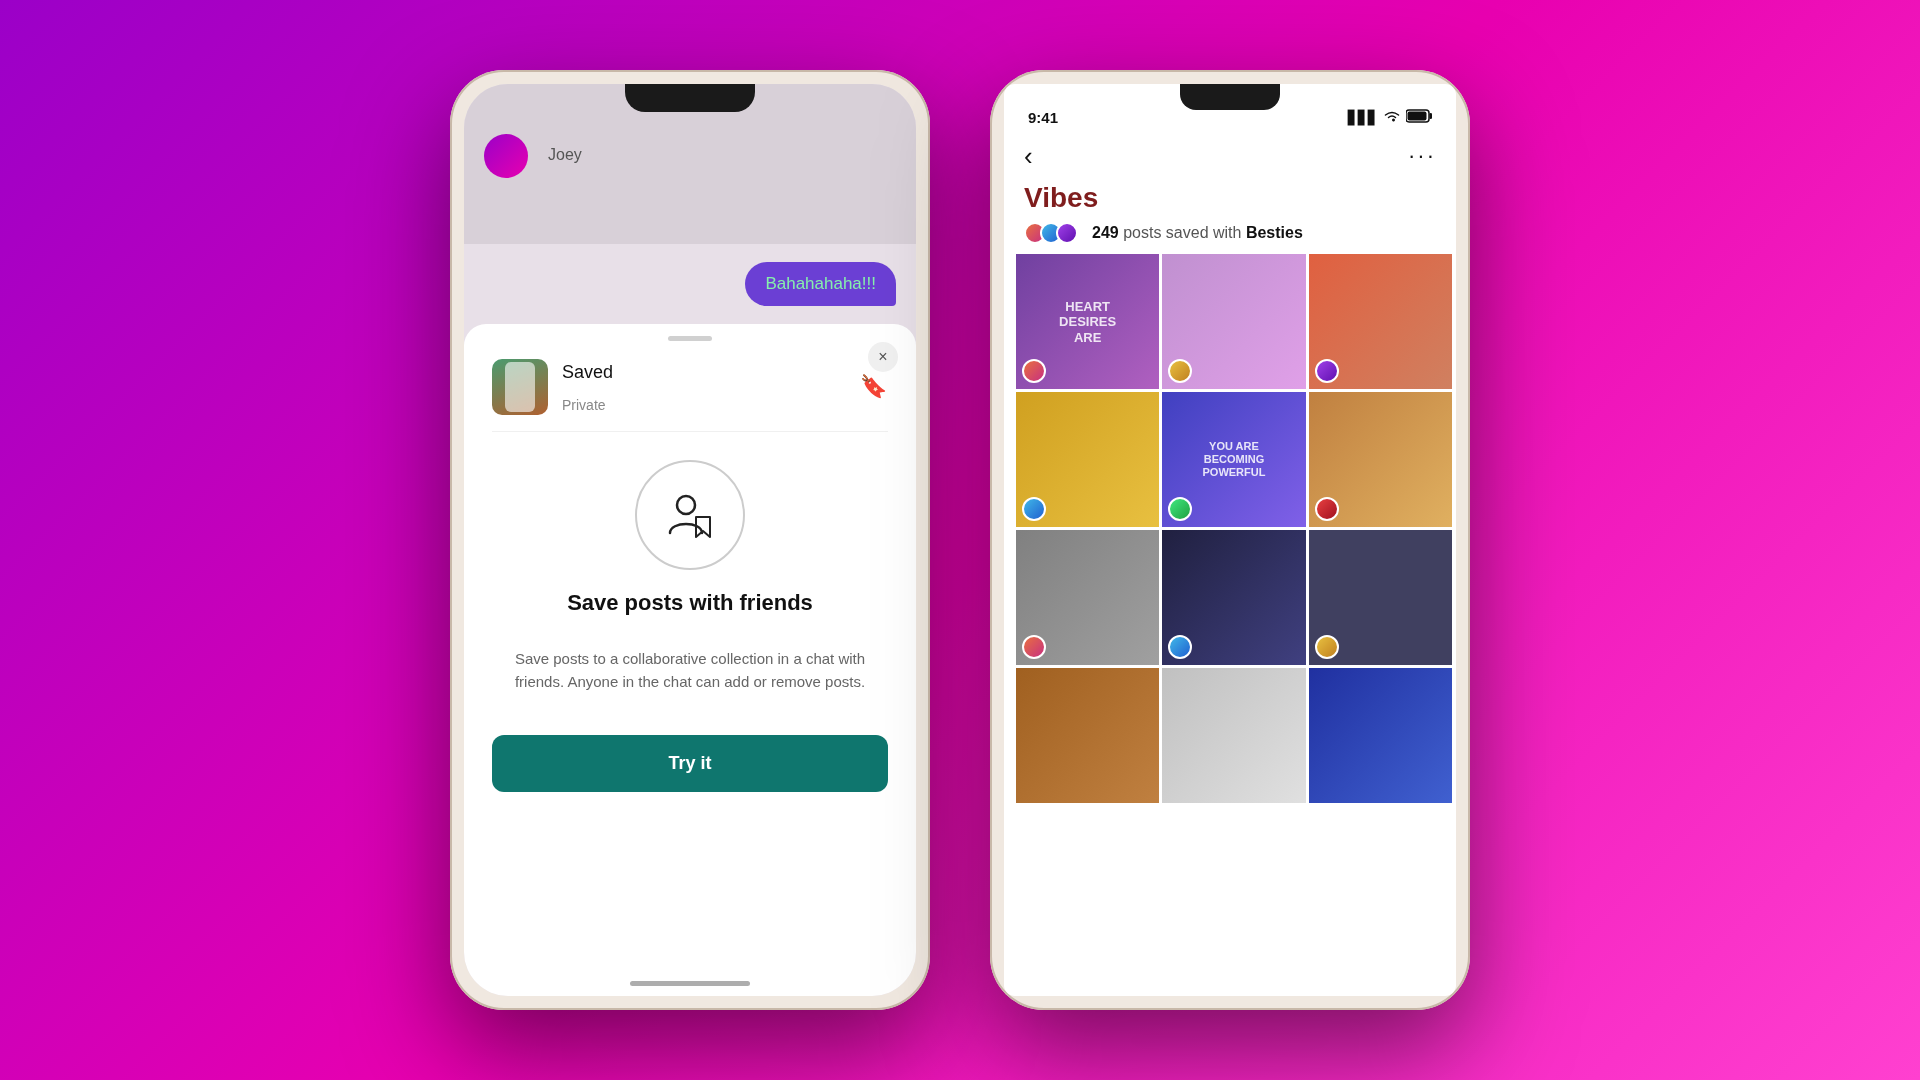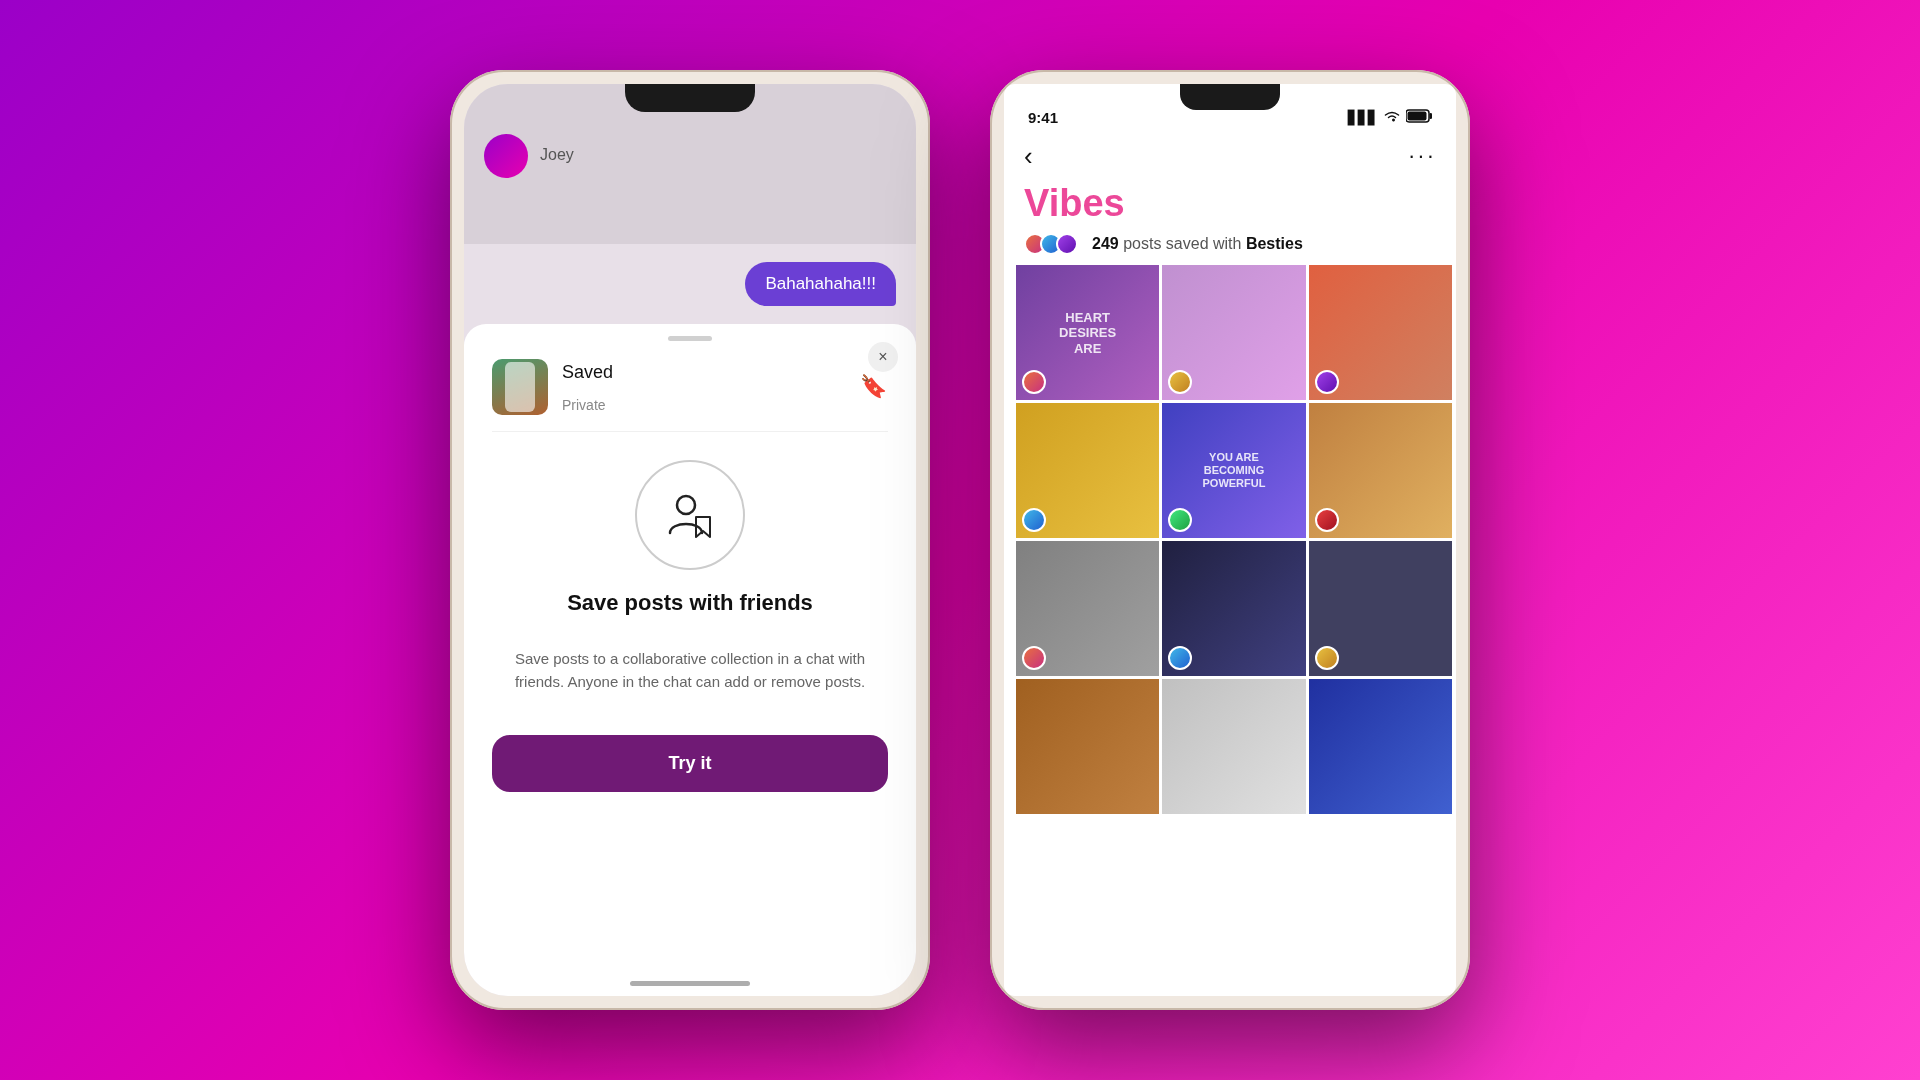--- a/index.html
+++ b/index.html
@@ -83,21 +83,21 @@
       background: #e8e0e8;
     }
 
     
     .chat-header {
       flex: 0 0 160px;
       background: #d8d0d8;
       display: flex;
       align-items: flex-start;
       padding: 50px 20px 22px 20px;
-      gap: 12px;
+      gap: 20px;
     }
     .chat-avatar {
       width: 44px;
       height: 44px;
       border-radius: 50%;
       background: linear-gradient(135deg, #9b00c8, #e800b0);
       flex-shrink: 0;
     }
     .chat-name {
       font-size: 16px;
@@ -107,21 +107,21 @@
     .chat-bubble-wrap {
       flex: 0 0 80px;
       background: #e8e0e8;
       display: flex;
       align-items: center;
       justify-content: flex-end;
       padding-right: 20px;
     }
     .chat-bubble {
       background: #6b3fd4;
-      color: #ffffff;
+      color: #86efac;
       padding: 12px 20px;
       border-radius: 22px 22px 4px 22px;
       font-size: 17px;
       font-weight: 500;
     }
 
     
     .modal-sheet {
       flex: 1;
       background: #fff;
@@ -206,26 +206,26 @@
       color: #666;
       text-align: center;
       line-height: 1.5;
       padding: 0 10px;
       margin-bottom: 42px;
     }
 
     .try-btn {
       width: 100%;
       padding: 18px;
-      background: #701a75;
+      background: #0f766e;
       color: #fff;
       font-size: 18px;
       font-weight: 600;
       border: none;
-      border-radius: 18px;
+      border-radius: 12px;
       cursor: pointer;
       text-align: center;
     }
 
     .home-indicator-left {
       position: absolute;
       bottom: 10px;
       left: 50%;
       transform: translateX(-50%);
       width: 120px;
@@ -277,23 +277,23 @@
       font-size: 22px;
       color: #111;
       letter-spacing: 2px;
       cursor: pointer;
     }
 
     .vibes-header {
       padding: 4px 20px 10px;
     }
     .vibes-title {
-      font-size: 38px;
+      font-size: 28px;
       font-weight: 800;
-      color: #ec4899;
+      color: #7f1d1d;
       margin-bottom: 8px;
     }
     .vibes-meta {
       display: flex;
       align-items: center;
       gap: 8px;
     }
     .avatar-stack {
       display: flex;
     }

